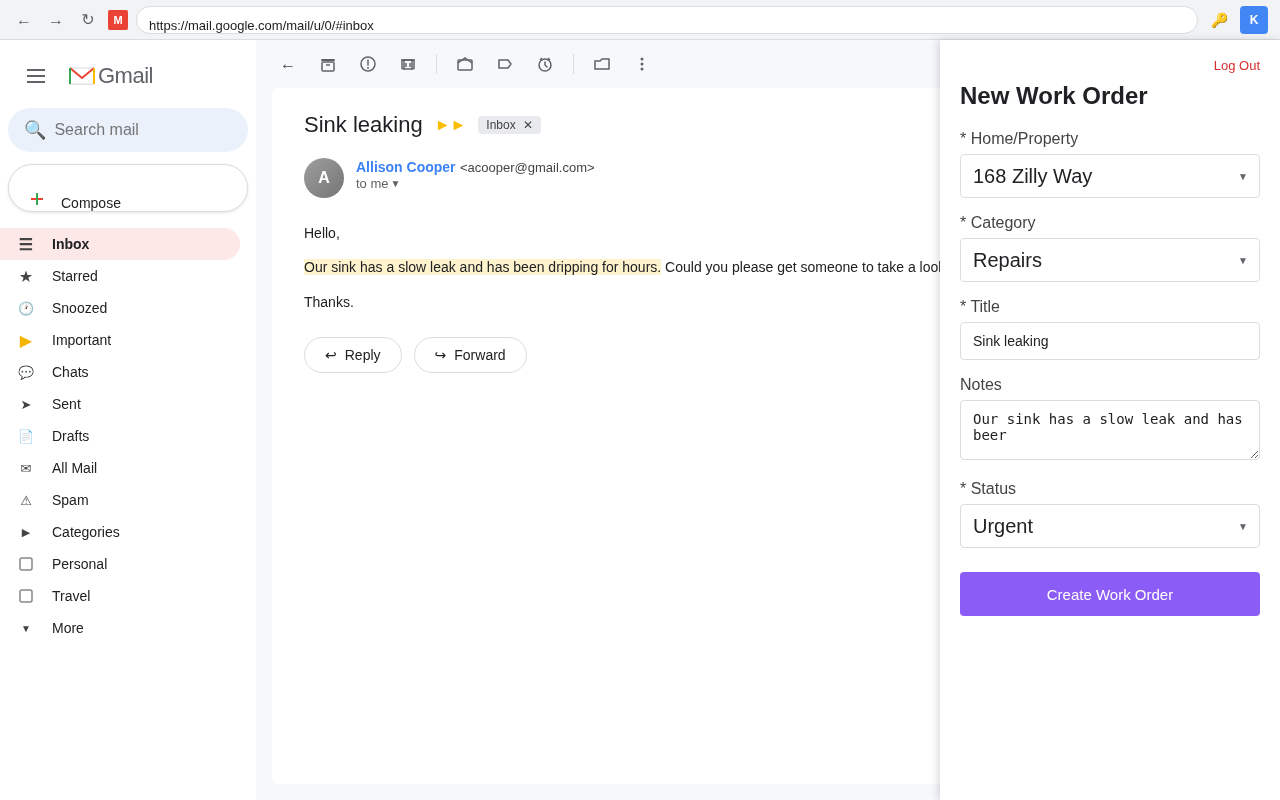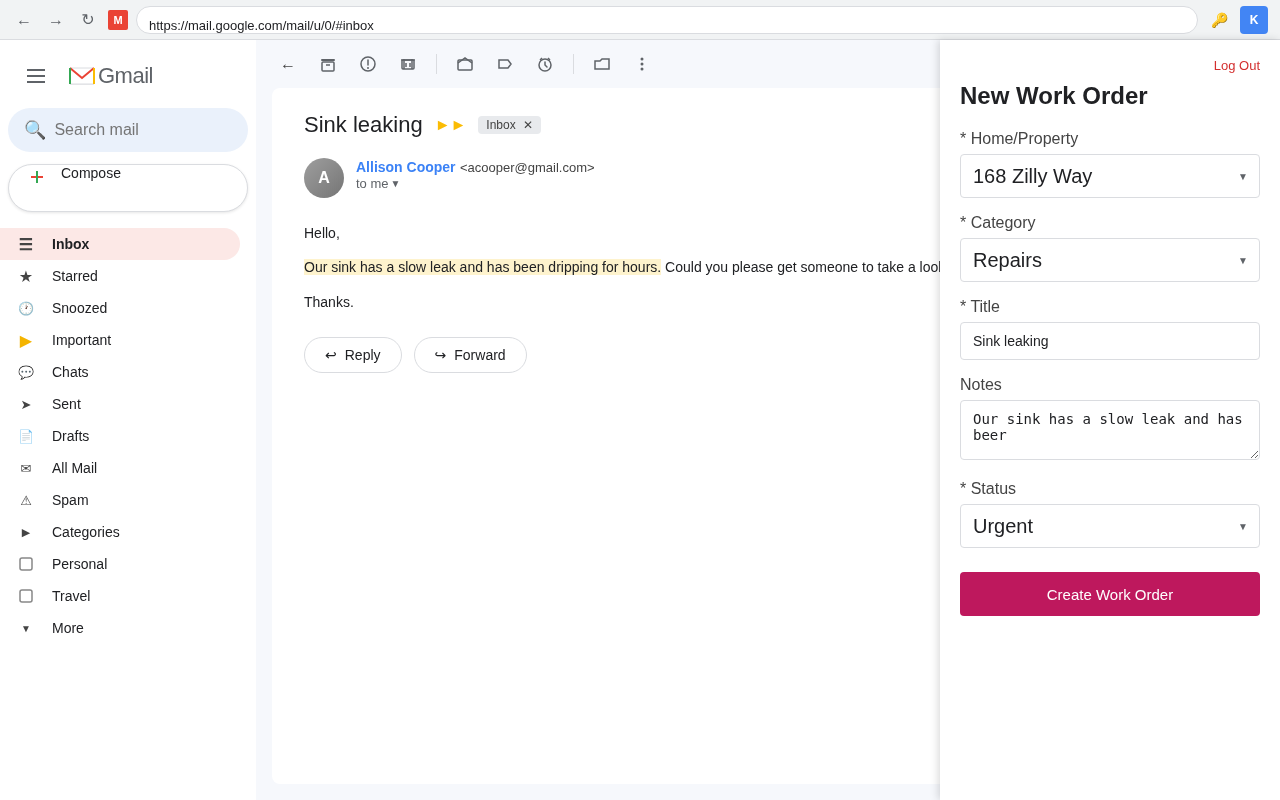--- a/index.html
+++ b/index.html
@@ -100,21 +100,21 @@
     }
     .gmail-logo-text {
       font-size: 22px; color: #5f6368; font-weight: 300; letter-spacing: -0.5px;
     }
     .compose-btn {
       margin: 0 8px 16px;
       height: 48px;
       background: white;
       border: 1px solid #dadce0;
       border-radius: 24px;
-      display: flex; align-items: flex-start; gap: 12px;
+      display: flex; align-items: flex-end; gap: 12px;
       padding: 0 24px 0 16px;
       cursor: pointer;
       font-size: 14px; font-weight: 500; color: #202124;
       box-shadow: 0 1px 3px rgba(0,0,0,0.1);
     }
     .compose-plus {
       width: 24px; height: 24px;
       position: relative;
       flex-shrink: 0;
     }
@@ -292,21 +292,21 @@
     .field-input {
       display: block;
       padding: 10px 12px;
     }
     .field-textarea {
       resize: vertical; min-height: 60px;
       padding: 10px 12px;
     }
     .create-btn {
       width: 100%; height: 44px;
-      background: #be185d; color: white;
+      background: #8b5cf6; color: white;
       border: none; border-radius: 4px;
       font-size: 15px; font-weight: 500;
       cursor: pointer; margin-top: 8px; text-align: center;
     }
     .search-bar {
       display: flex; align-items: center; gap: 8px;
       background: #eaf1fb;
       border-radius: 24px; height: 44px; padding: 0 16px;
     }
     .search-icon { color: #5f6368; font-size: 18px; }

